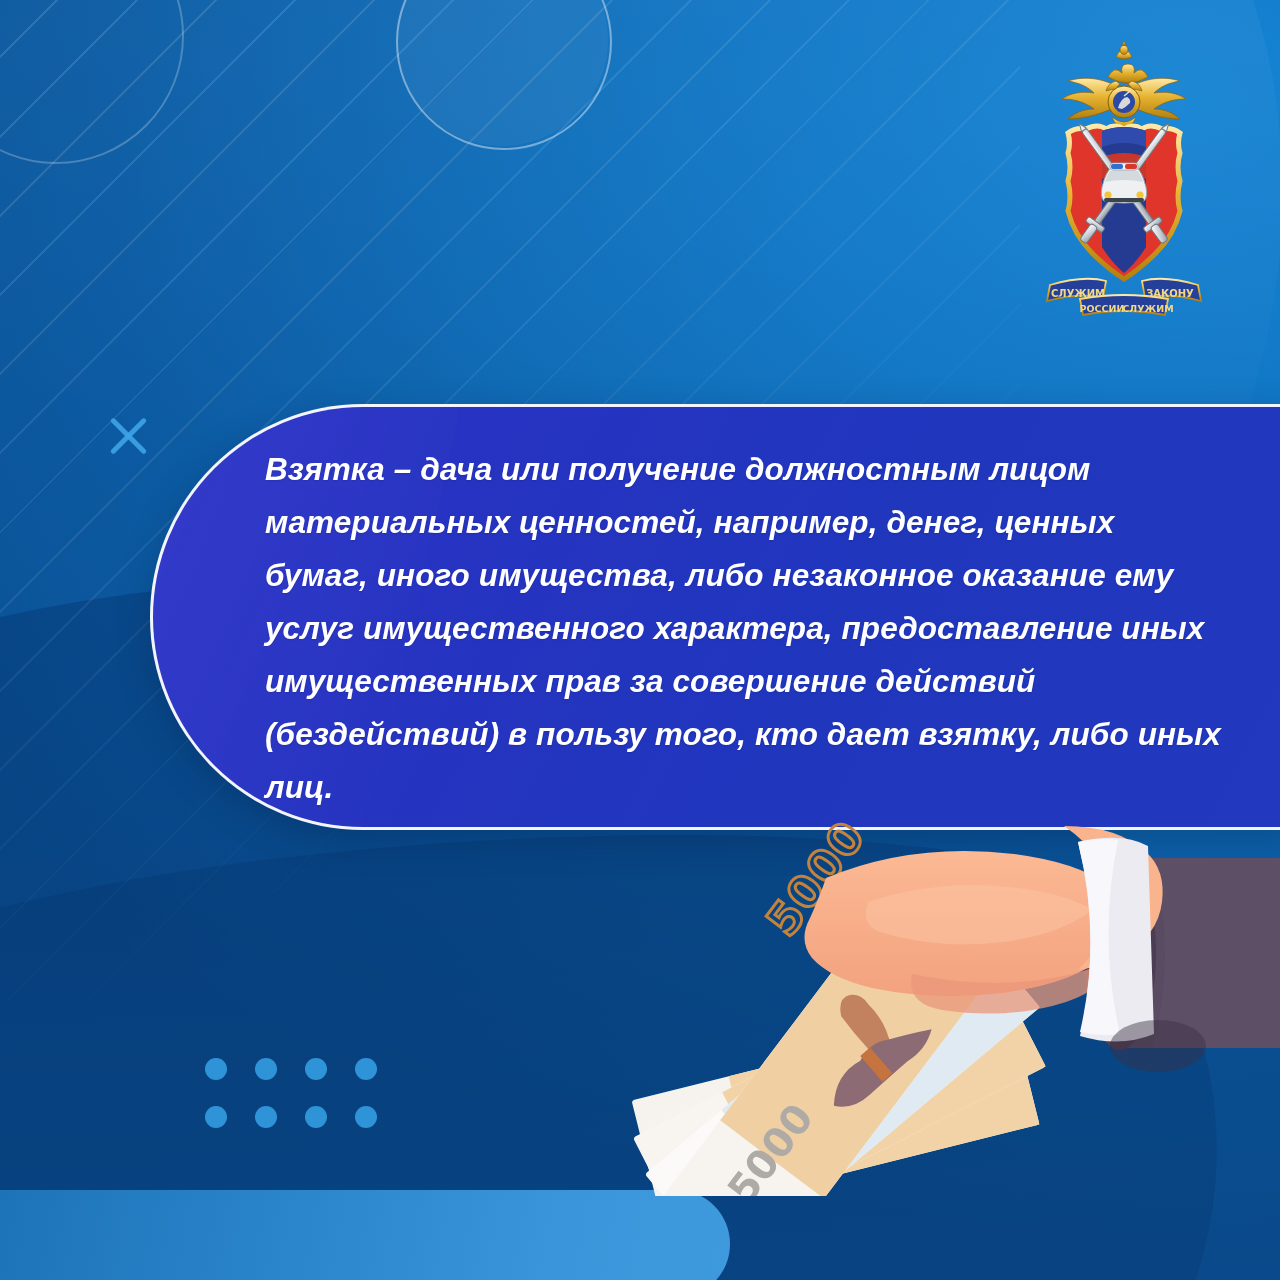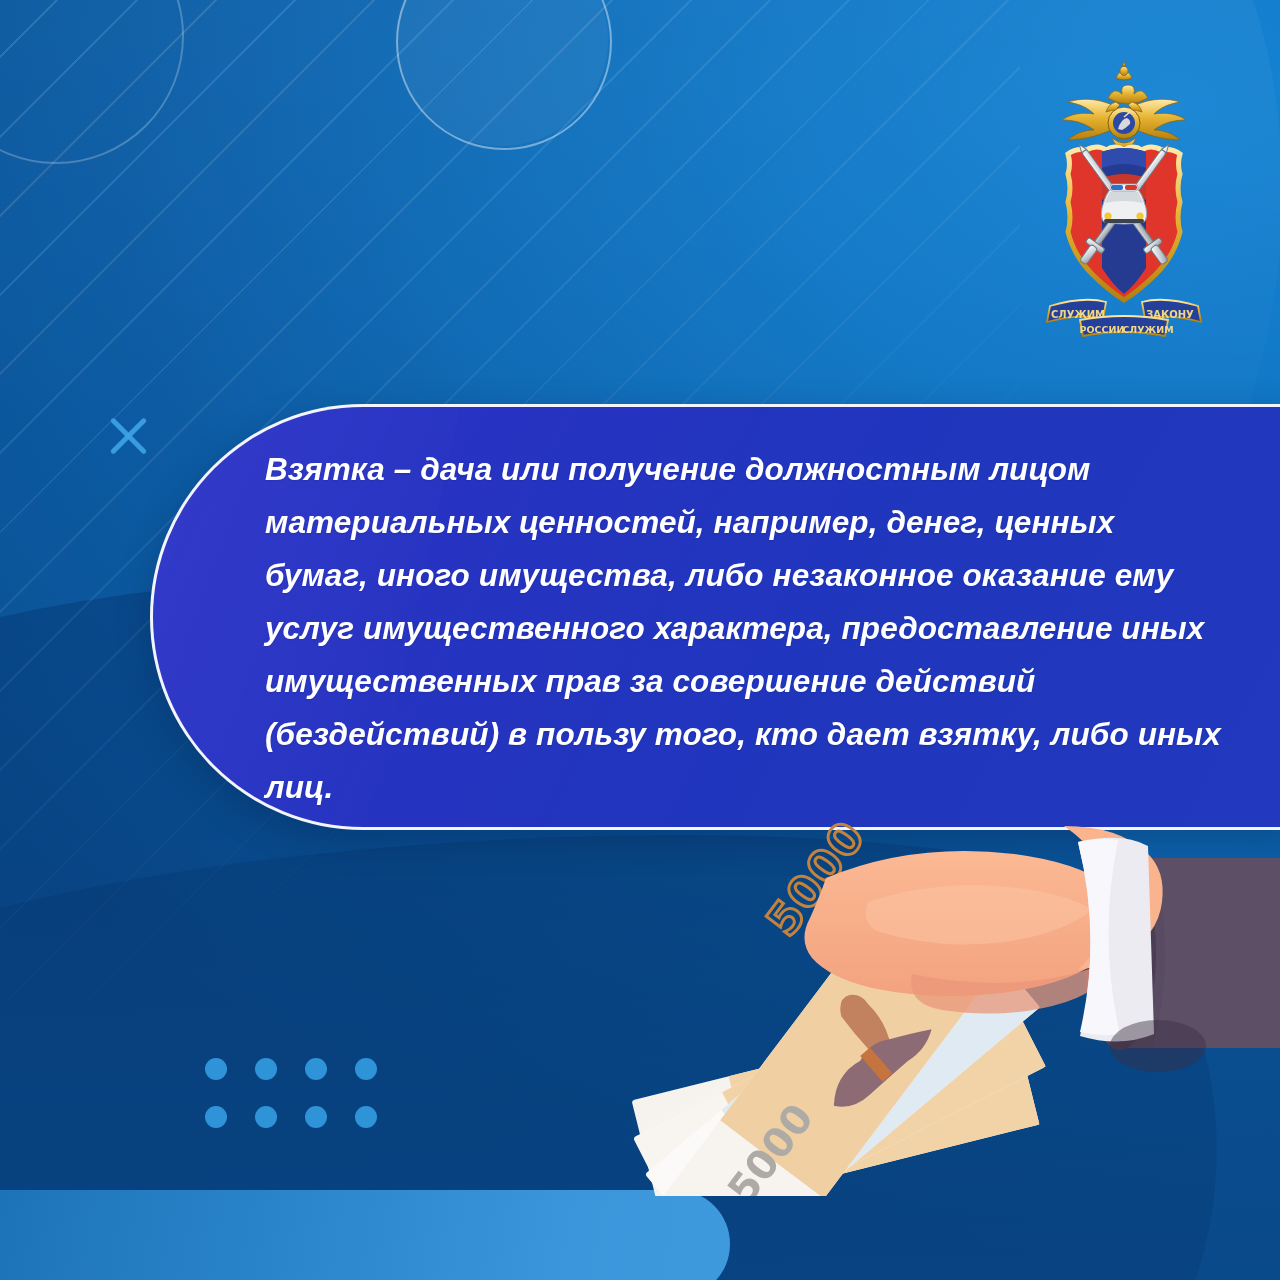--- a/index.html
+++ b/index.html
@@ -71,21 +71,21 @@
   .dots i{display:block;width:22px;height:22px;border-radius:50%;background:#2f93d8;}
 
   
   .bottom-band{
     position:absolute;left:-70px;bottom:-18px;width:800px;height:108px;
     background:linear-gradient(100deg,#1a6fb4 0%, #2a84c9 42%, #3b95da 78%, #3f9add 100%);
     border-radius:0 58px 58px 0;
   }
 
   
-  .emblem{position:absolute;left:1024px;top:56px;width:200px;height:290px;}
+  .emblem{position:absolute;left:1024px;top:35px;width:200px;height:290px;}
   .emblem svg{display:block;width:100%;height:100%;}
 
   
   .quote-panel{
     position:absolute;left:150px;top:404px;width:1142px;height:420px;
     background:linear-gradient(118deg,#2b31c8 0%, #2534c0 34%, #1f36bd 62%, #2138bf 100%);
     border:3px solid rgba(255,255,255,0.95);
     border-right:none;
     border-radius:220px 0 0 220px;
     box-shadow:0 10px 34px rgba(2,24,60,0.26);

